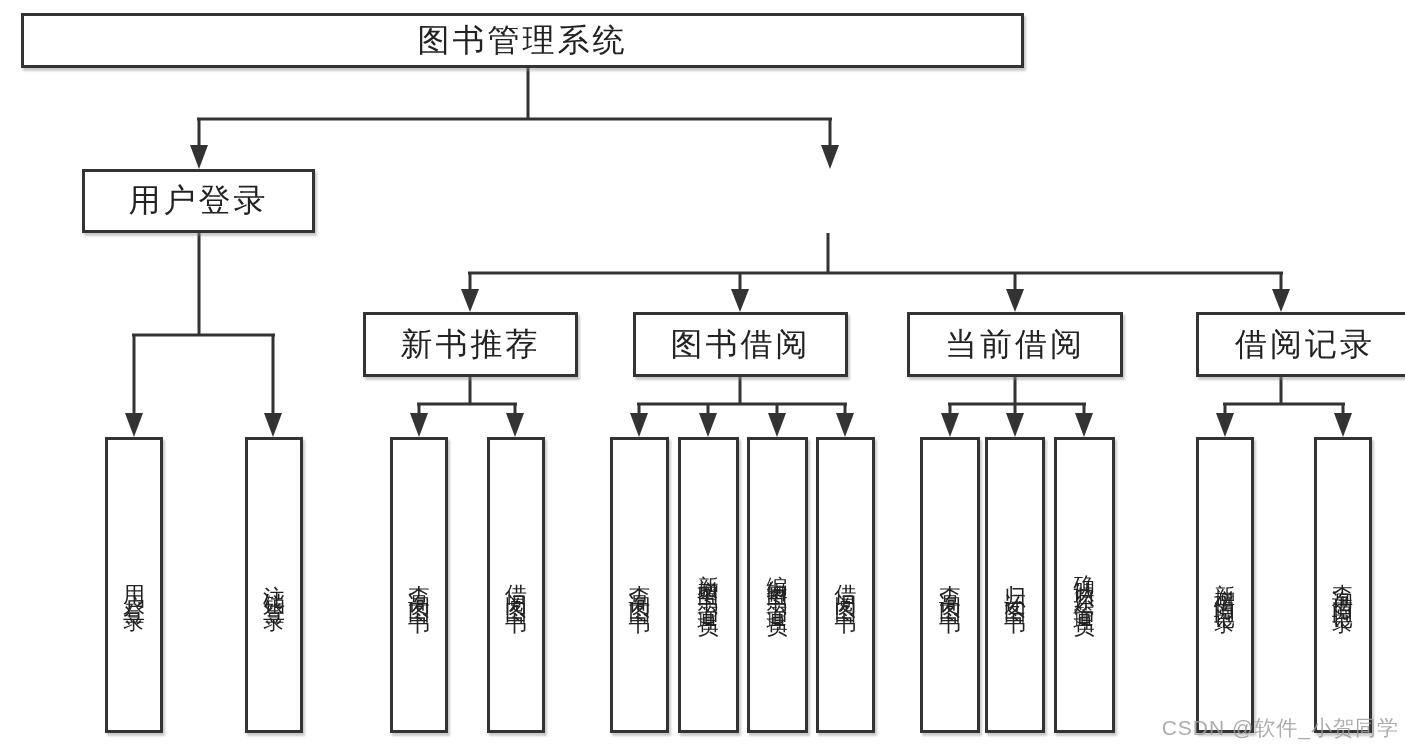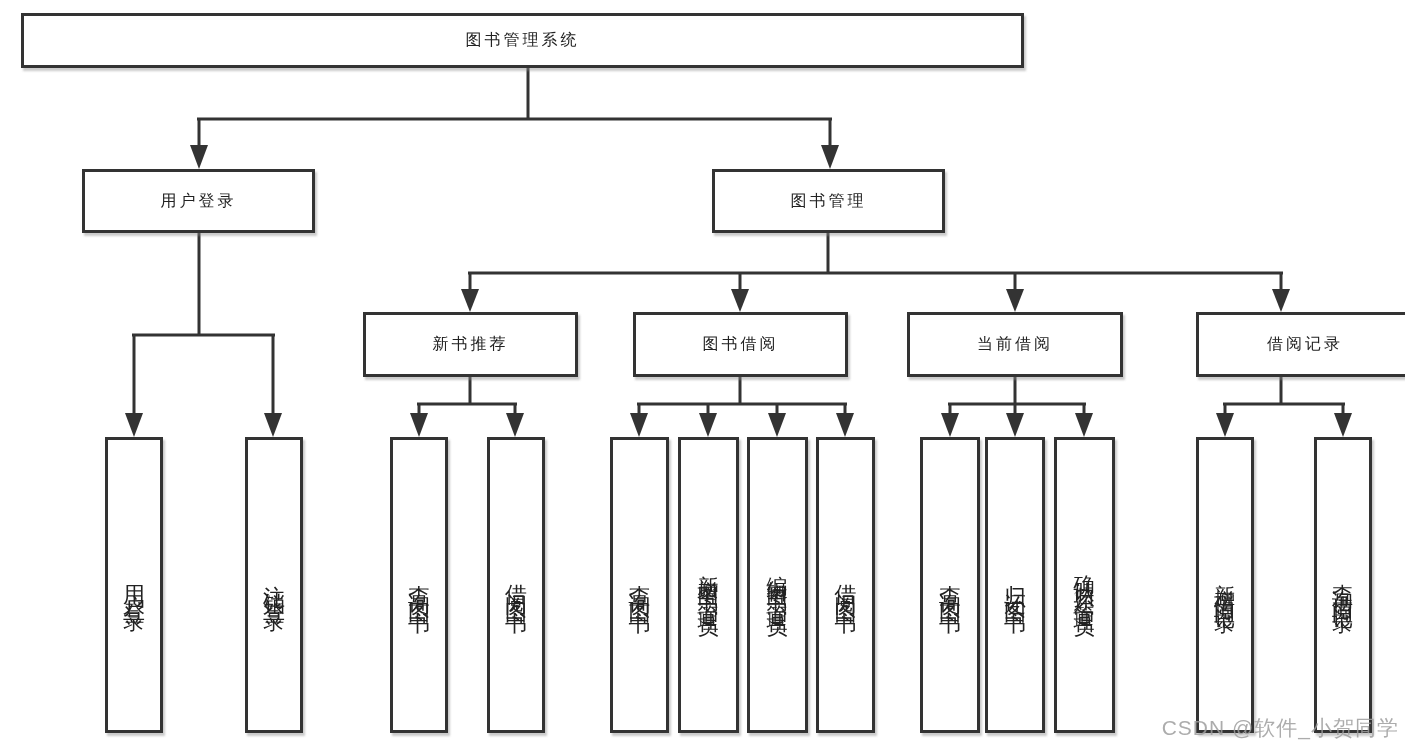--- a/index.html
+++ b/index.html
@@ -28,21 +28,21 @@
     background: #ffffff;
     border: 3px solid #333333;
     box-shadow: 2px 3px 2px rgba(140,140,140,0.45);
     display: flex;
     align-items: center;
     justify-content: center;
     color: #222222;
     z-index: 2;
   }
   .hlabel {
-    font-size: 16px;
+    font-size: 32px;
     letter-spacing: 3px;
     white-space: nowrap;
   }
   .root-box    { left: 21px;  top: 13px;  width: 1003px; height: 55px; }
   .branch-box  { top: 169px;  height: 64px; }
   .b-user     { left: 82px;  width: 233px; }
   .b-book     { left: 712px; width: 233px; }
   .mid-box    { top: 312px; height: 65px; }
   .m-new      { left: 363px;  width: 215px; }
   .m-borrow   { left: 633px;  width: 215px; }
@@ -162,21 +162,20 @@
       <line x1="1225" y1="404" x2="1225" y2="415"></line>
       <polygon points="1216,413 1234,413 1225,437"></polygon>
       <line x1="1343" y1="404" x2="1343" y2="415"></line>
       <polygon points="1334,413 1352,413 1343,437"></polygon>
     </g>
   </svg>
 
   <div class="box root-box hlabel">图书管理系统</div>
 
   <div class="box branch-box b-user hlabel">用户登录</div>
-  <div class="box branch-box b-book hlabel">图书管理</div>
 
   <div class="box mid-box m-borrow hlabel">图书借阅</div>
   <div class="box mid-box m-new hlabel">新书推荐</div>
   <div class="box mid-box m-current hlabel">当前借阅</div>
   <div class="box mid-box m-record hlabel">借阅记录</div>
 
   <div class="box leaf l1">用户登录</div>
   <div class="box leaf l2">注销登录</div>
 
   <div class="box leaf l3">查询图书</div>

